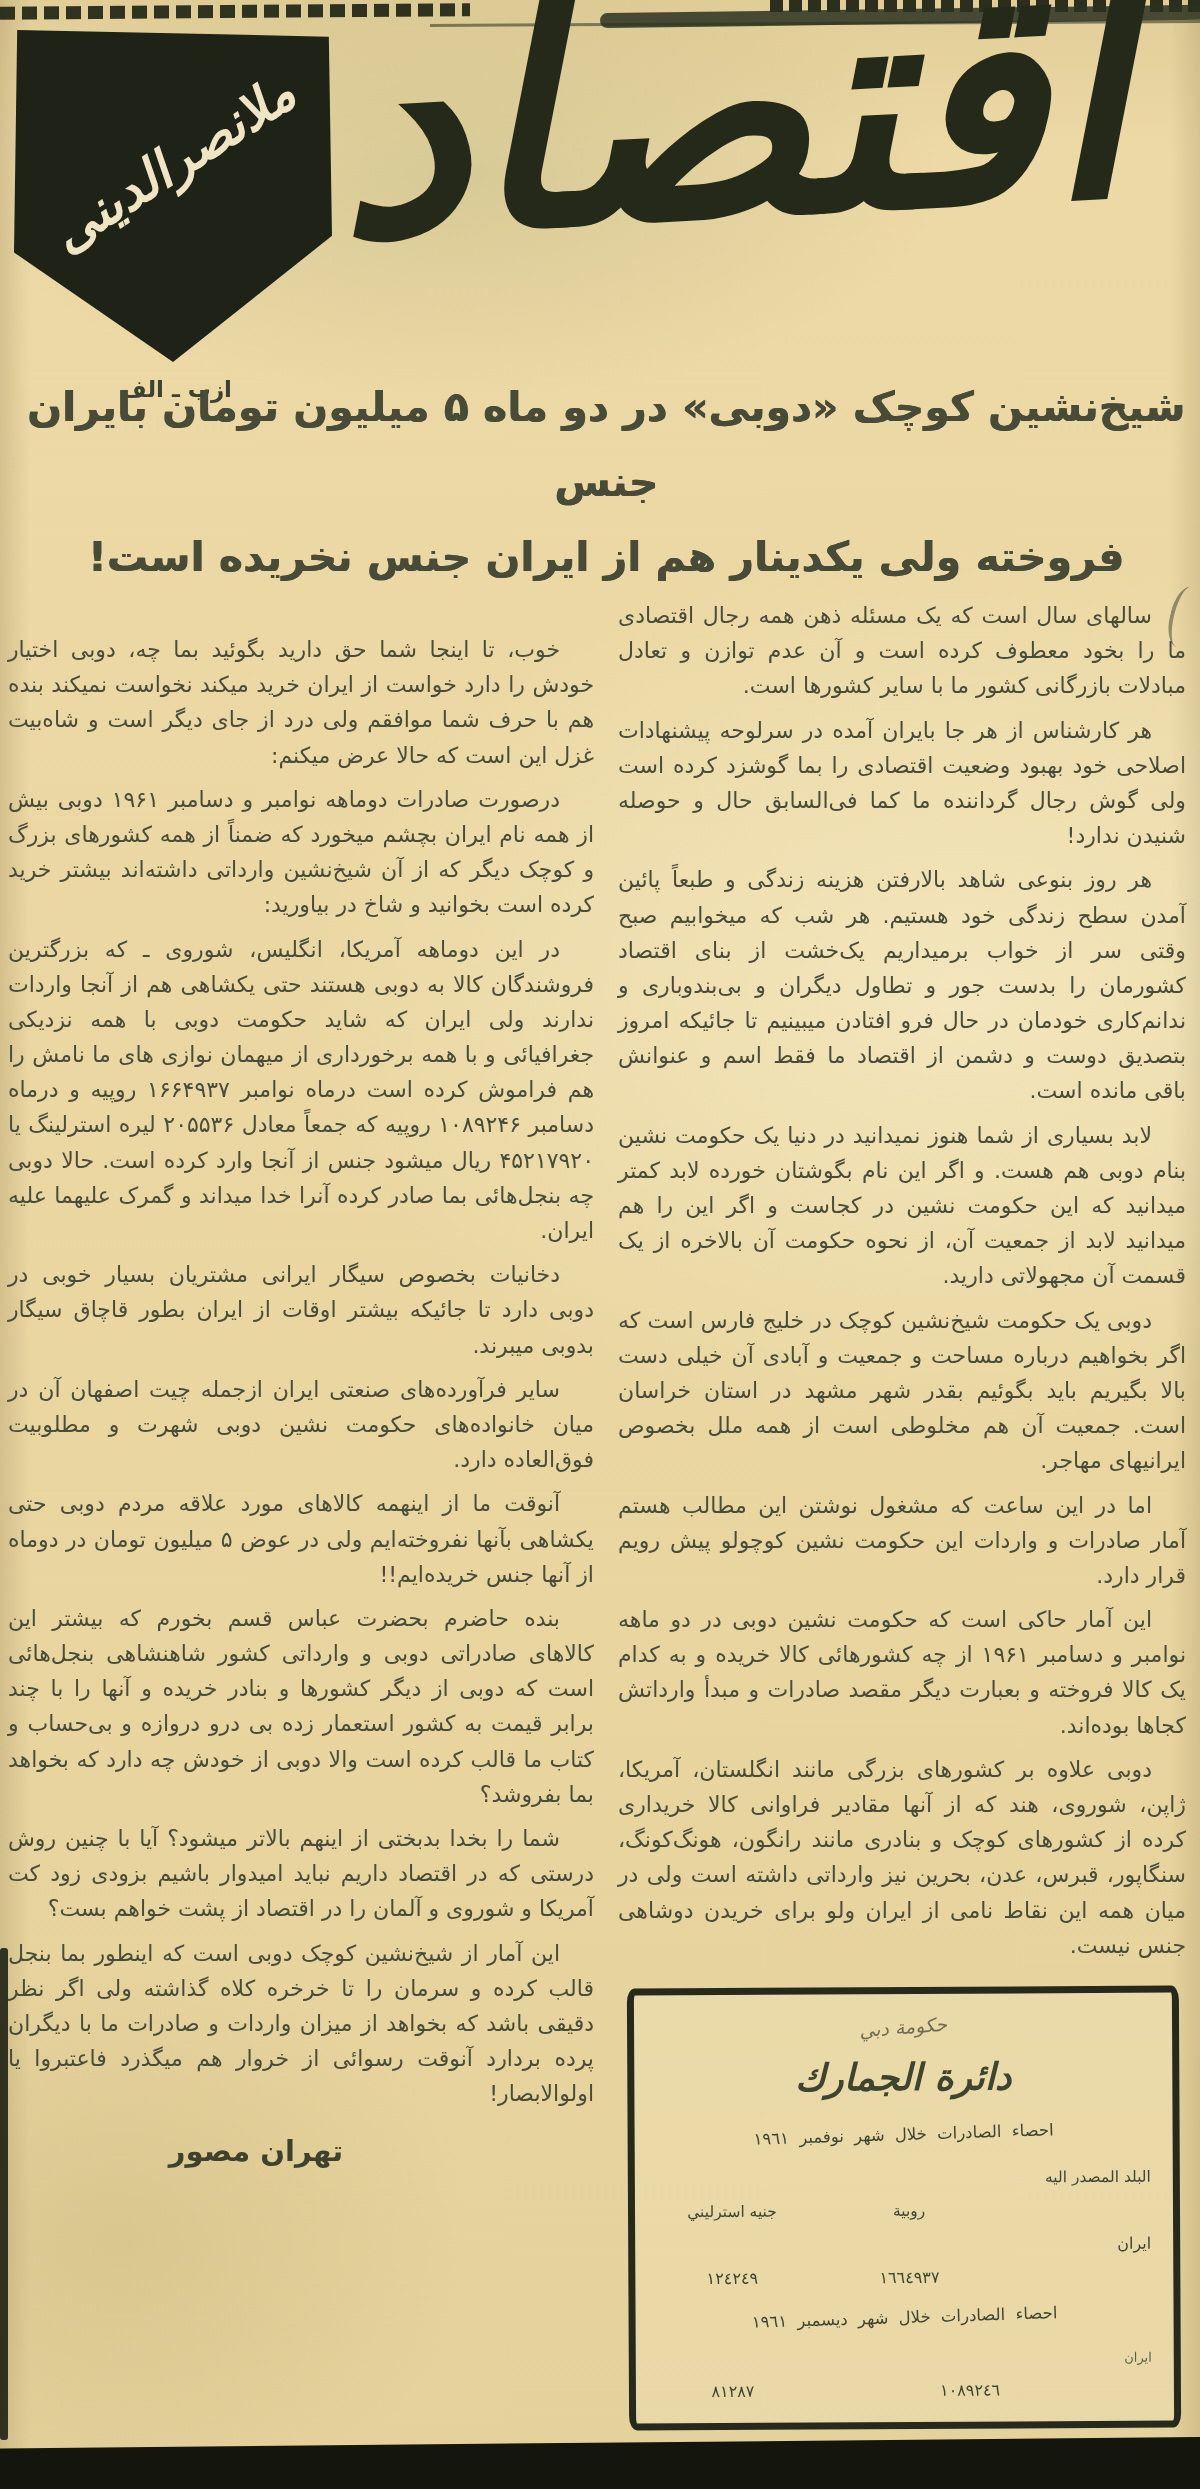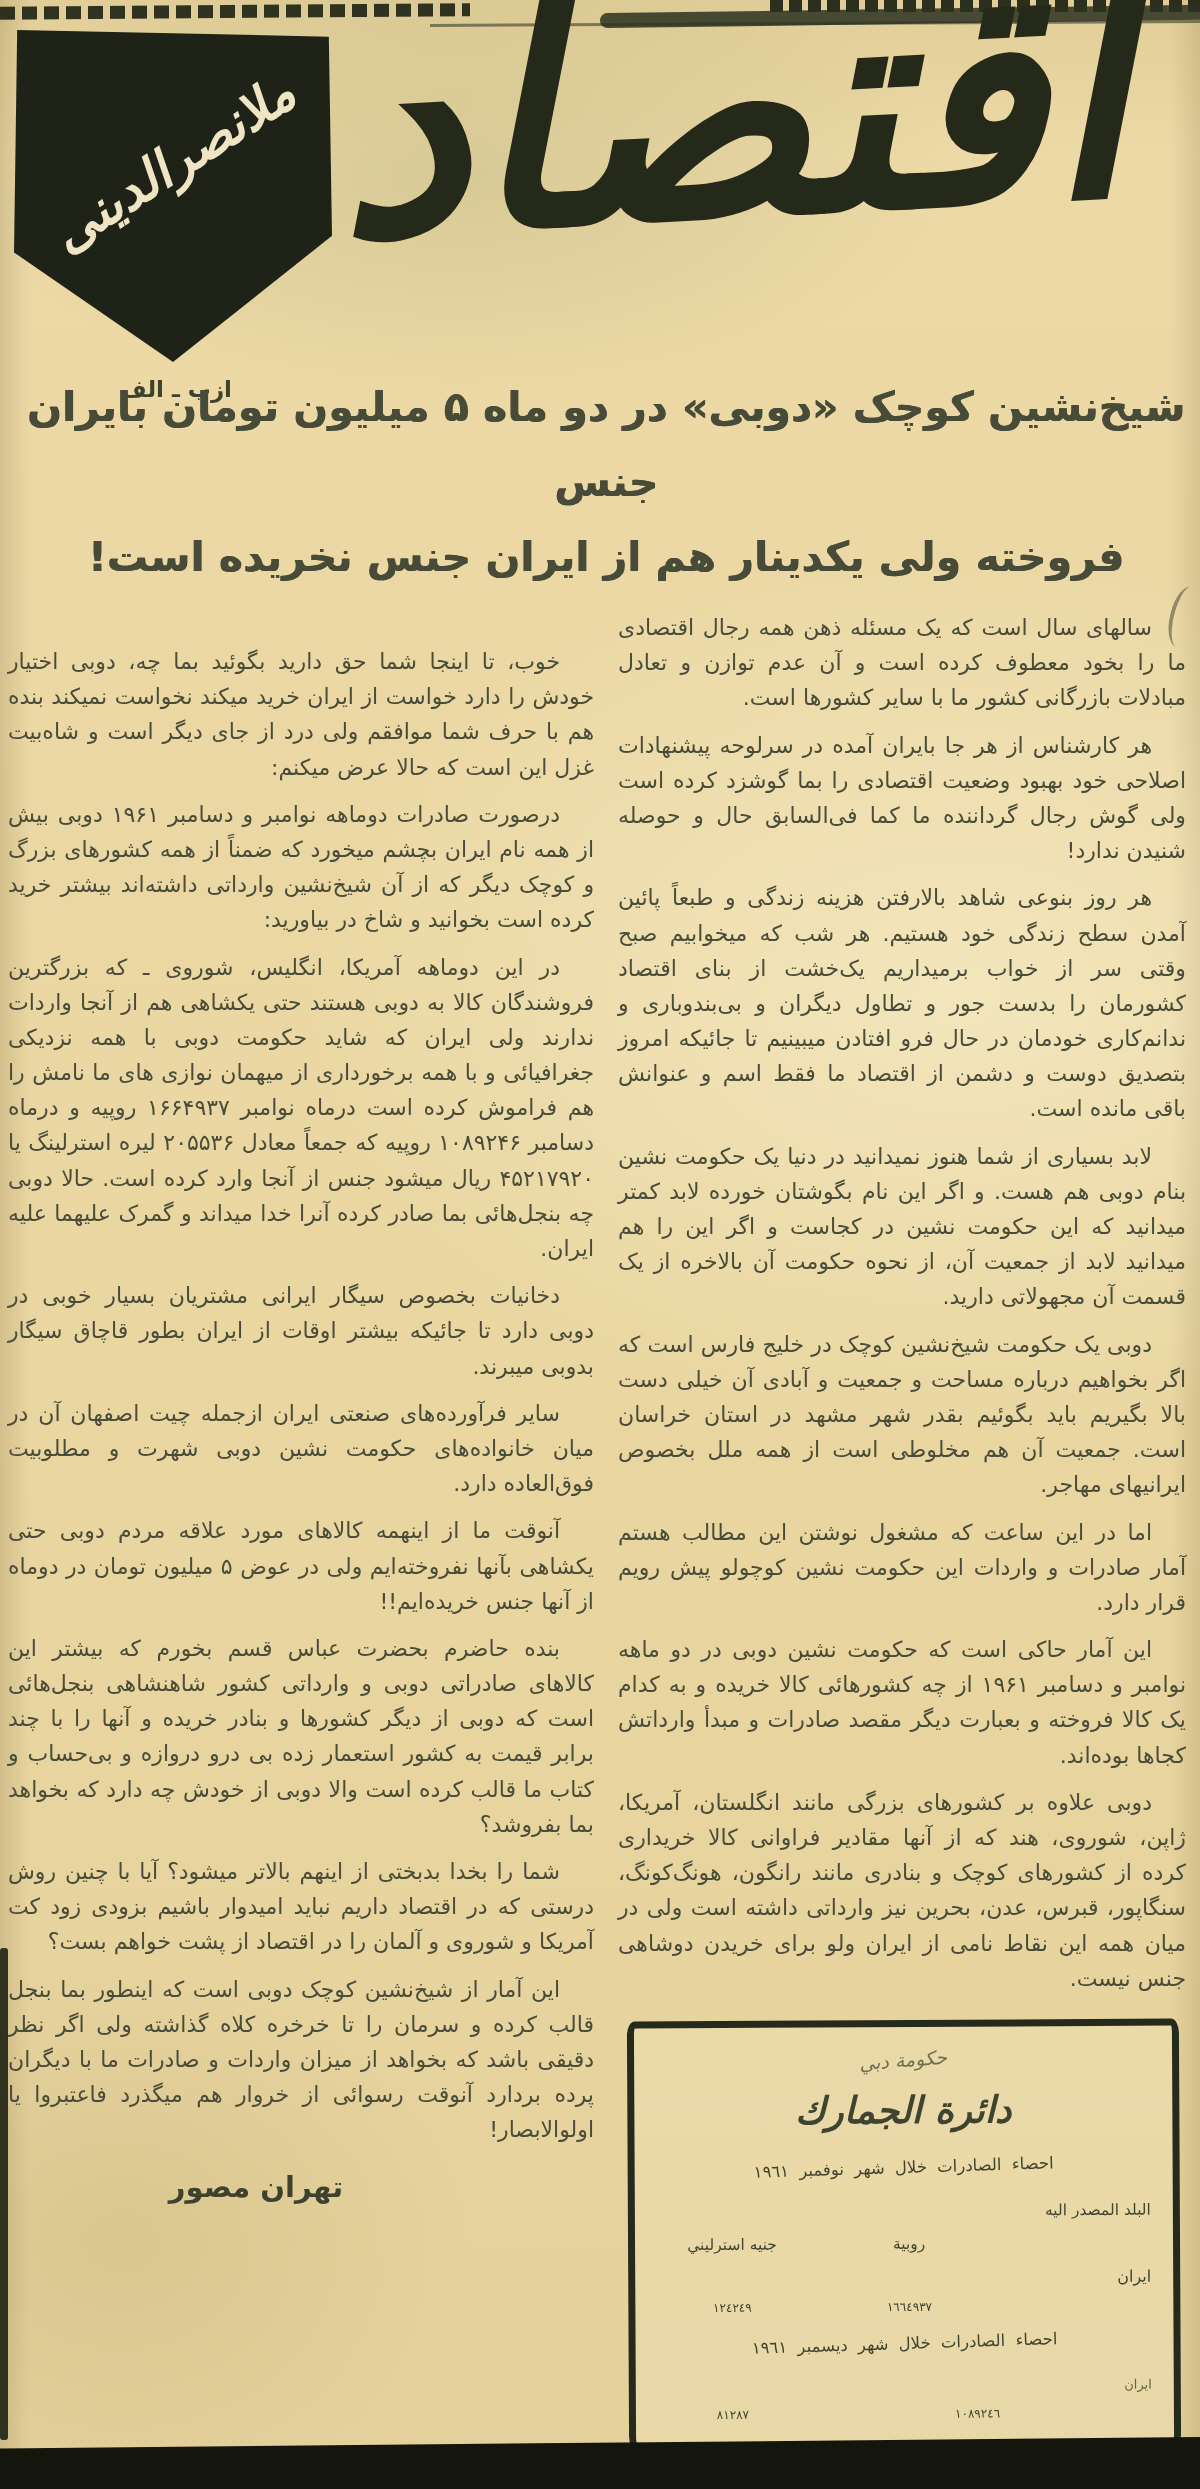--- a/index.html
+++ b/index.html
@@ -30,33 +30,33 @@
     font-size:296px;line-height:1.15;font-weight:bold;color:#242919;transform:rotate(-3deg);
     font-style:italic;}
   .byline{position:absolute;top:336px;left:66px;width:220px;text-align:center;
     font-size:23px;font-weight:bold;color:#3d412d;margin-top:40px;}
   
   .headline{position:absolute;top:370px;left:26px;right:14px;text-align:center;
     color:#474b37;font-weight:bold;font-size:41px;line-height:1.83;
     text-shadow:.6px 0 0 currentColor;}
   
   .col{position:absolute;font-size:22px;line-height:1.6;text-align:justify;color:#484c38;}
-  .col p{margin:12px 0 9px;text-indent:34px;}
+  .col p{margin:0 0 9px;text-indent:34px;}
   #col-right{top:598px;right:14px;width:568px;}
   #col-left{top:632px;left:8px;width:586px;}
   
   .stats-box{margin:24px 6px 0 10px;border:7px solid #262a1c;border-radius:8px/14px;
     padding:18px 16px 14px;transform:rotate(-.3deg);color:#3f4430;background:rgba(255,248,222,.18);}
   .box-handwritten{text-align:center;font-size:19px;font-style:italic;opacity:.72;
     transform:rotate(-4deg);margin-bottom:6px;}
   .box-title{text-align:center;font-size:37px;font-weight:bold;font-style:italic;margin-bottom:14px;}
   .box-caption{text-align:center;font-size:16.5px;word-spacing:5px;margin:10px 0 14px;transform:rotate(-1.5deg);}
   .box-row{display:grid;grid-template-columns:30% 38% 32%;align-items:center;font-size:16px;}
   .box-row .cell{padding:4px 6px;}
-  .box-row .num{letter-spacing:1.5px;font-size:12px;}
+  .box-row .num{letter-spacing:1.5px;font-size:16px;}
   .box-row .hdr{font-size:15.5px;}
   .issue{margin-top:42px;font-size:27px;font-weight:bold;text-align:right;padding-right:48px;color:#3c402c;}
   
   .signature{margin-top:16px;font-size:29px;font-weight:bold;text-align:center;
     transform:translateX(-45px);color:#3d412d;}
   .bottom-bar{position:absolute;left:0;right:0;bottom:0;height:52px;background:#14160d;
     clip-path:polygon(0 22%,100% 0,100% 100%,0 100%);}
   .left-rule{position:absolute;left:0;top:1948px;width:8px;height:492px;background:#1f2215;opacity:.9;border-radius:3px;}
   .margin-flourish{position:absolute;top:586px;right:2px;width:24px;height:62px;
     border-left:4px solid #4a4e38;border-radius:50% 0 0 50%;opacity:.55;transform:rotate(14deg);}

